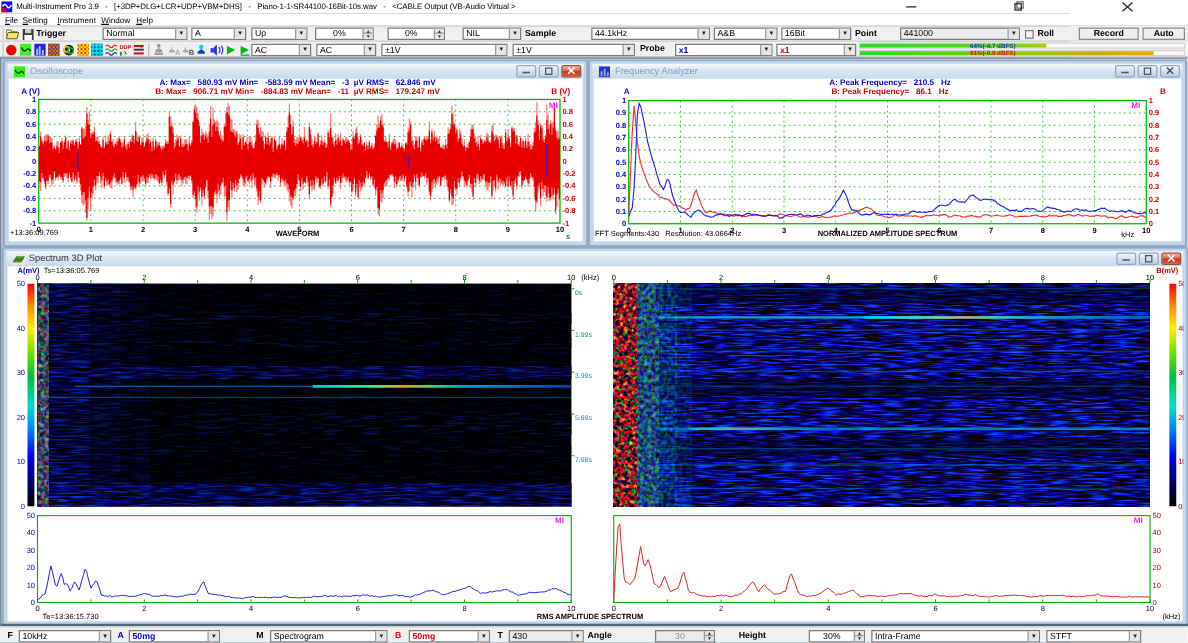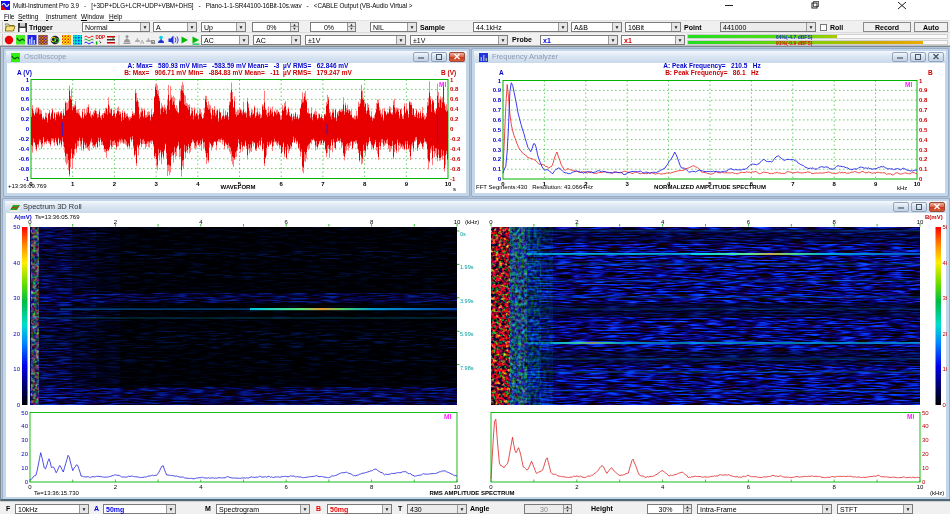--- a/index.html
+++ b/index.html
@@ -415,21 +415,21 @@
             <text x="235" y="126" font-size="6" font-weight="bold" fill="#000" text-anchor="middle">NORMALIZED AMPLITUDE SPECTRUM</text>
             <text x="422" y="126.5" font-size="6" fill="#000">kHz</text>
           </svg>
 </div>
       </div>
 <div class="win" style="left:1px;top:151px;width:948px;height:303px">
 <div class="wtit" style="color:#333"><svg style="position:absolute;left:5px;top:1.5px" width="10" height="9">
             <rect width="10" height="9" fill="#e8e8e8"></rect>
             <path d="M0 7 L3 2 L10 2 L7 7 Z" fill="#22aa22"></path>
             <path d="M1 6 q2 -3 4 -1 q2 1 4 -2" stroke="#cc2222" stroke-width="1" fill="none"></path>
-          </svg><span style="margin-left:18px">Spectrum 3D Roll</span></div>
+          </svg><span style="margin-left:18px">Spectrum 3D Plot</span></div>
 <div class="wbtn" style="right:40px">
           <svg width="14" height="8">
             <line x1="4" y1="5" x2="10" y2="5" stroke="#45556a" stroke-width="1.2"></line>
           </svg>
         </div>
 <div class="wbtn" style="right:22px">
           <svg width="14" height="8">
             <rect x="4.5" y="1.5" width="5" height="5" fill="none" stroke="#45556a"></rect>
           </svg>
         </div>

